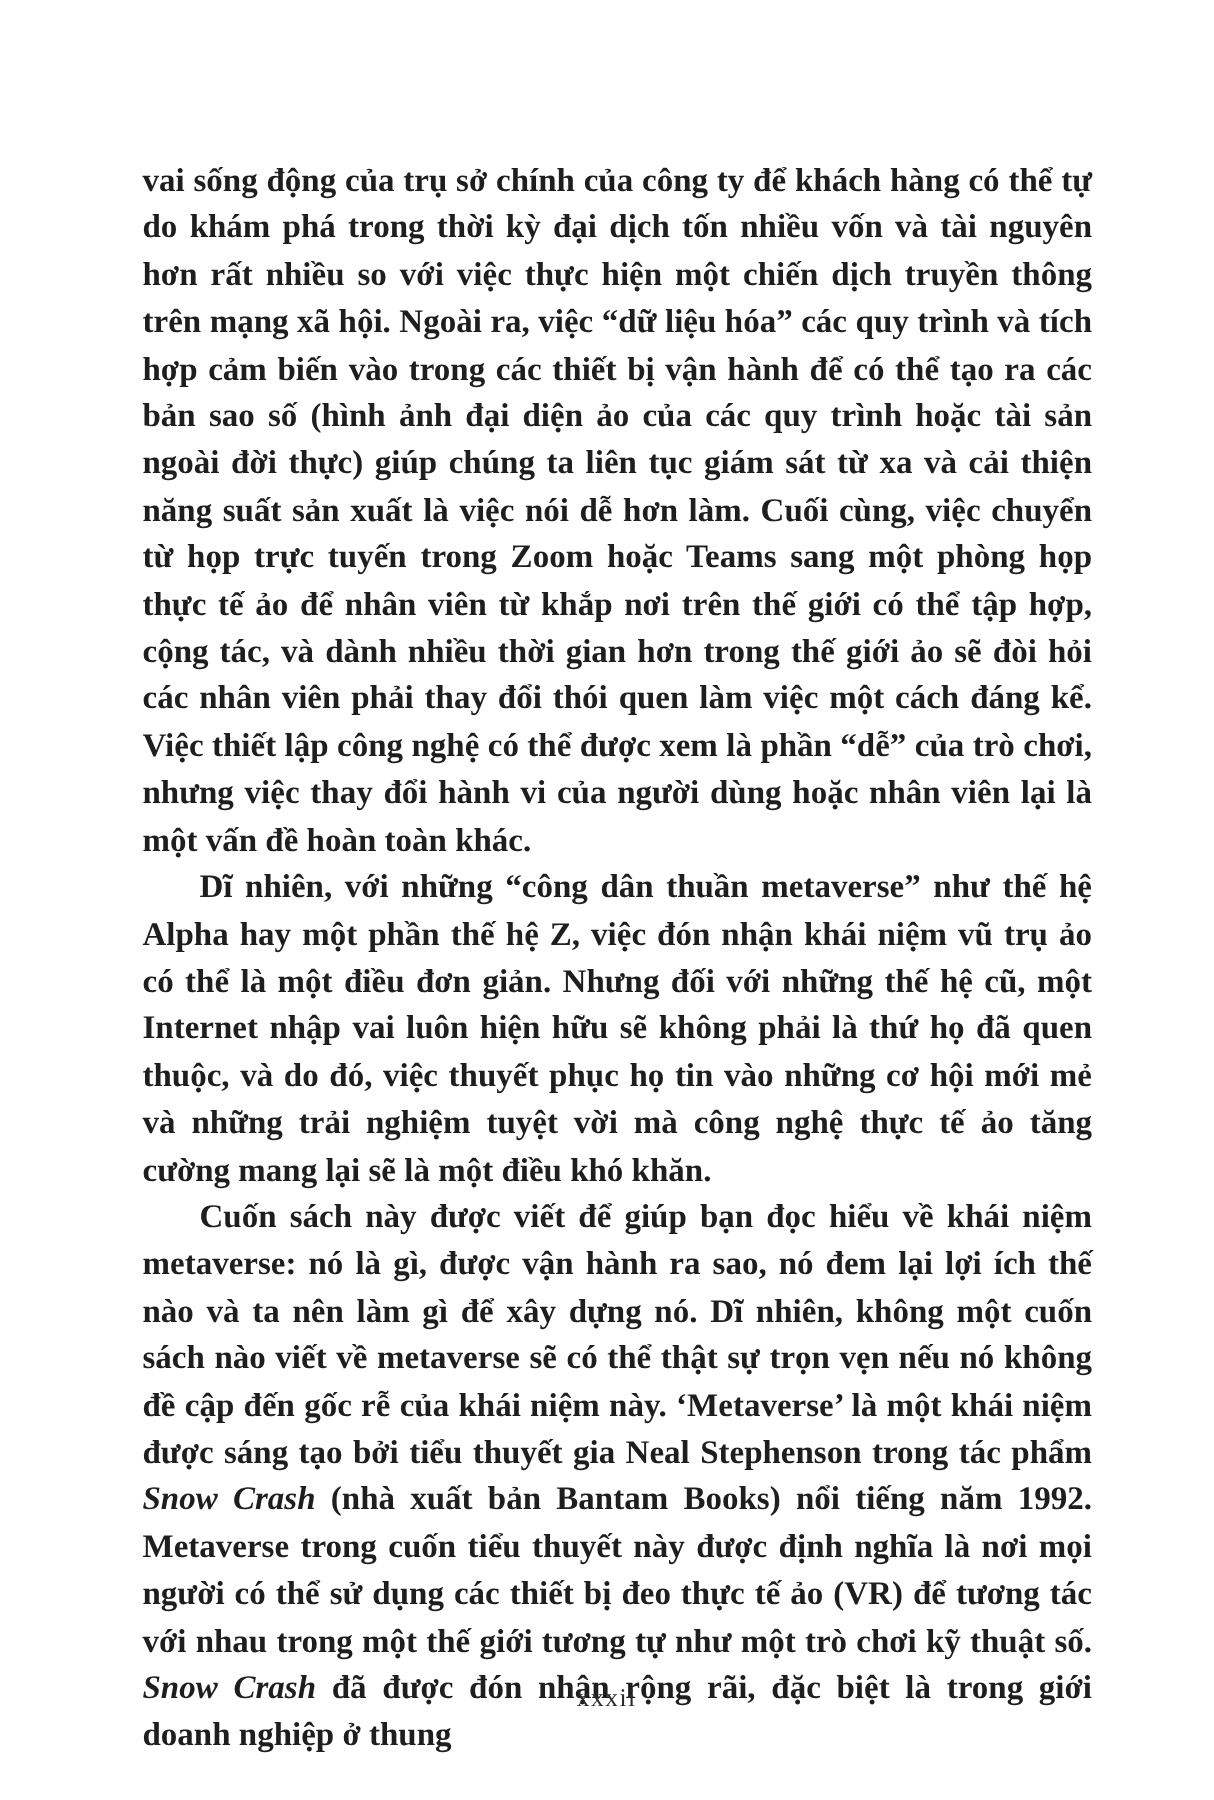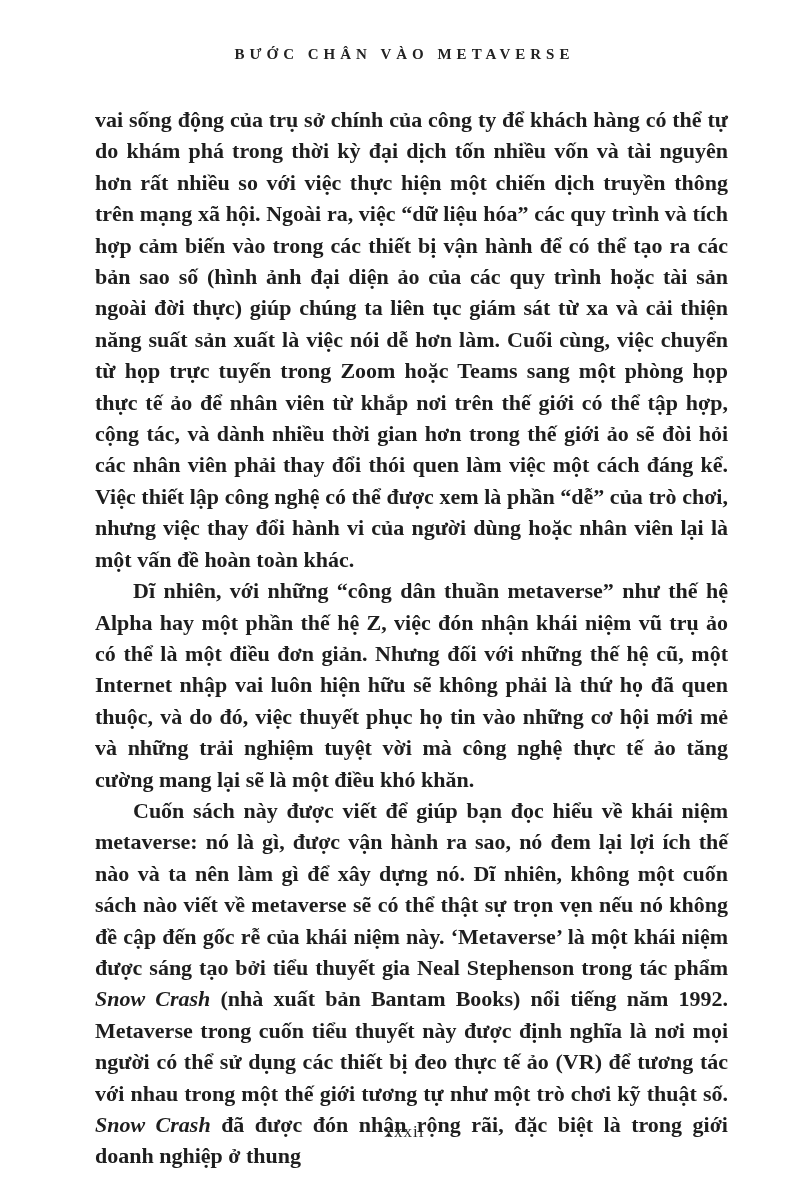--- a/index.html
+++ b/index.html
@@ -62,21 +62,20 @@
     font-size: 17px;
     letter-spacing: 1px;
     color: #2a2a2a;
   }
 </style>
 </head>
 <body>
 
 <div class="page">
 
-  <div class="running-head">BƯỚC CHÂN VÀO METAVERSE</div>
 
   <div class="body-text">
       <p><span>vai sống động của trụ sở chính của công ty để khách hàng có thể tự do khám phá trong thời kỳ đại dịch tốn nhiều vốn và tài nguyên hơn rất nhiều so với việc thực hiện một chiến dịch truyền thông trên mạng xã hội. Ngoài ra, việc “dữ liệu hóa” các quy trình và tích hợp cảm biến vào trong các thiết bị vận hành để có thể tạo ra các bản sao số (hình ảnh đại diện ảo của các quy trình hoặc tài sản ngoài đời thực) giúp chúng ta liên tục giám sát từ xa và cải thiện năng suất sản xuất là việc nói dễ hơn làm. Cuối cùng, việc chuyển từ họp trực tuyến trong Zoom hoặc Teams sang một phòng họp thực tế ảo để nhân viên từ khắp nơi trên thế giới có thể tập hợp, cộng tác, và dành nhiều thời gian hơn trong thế giới ảo sẽ đòi hỏi các nhân viên phải thay đổi thói quen làm việc một cách đáng kể. Việc thiết lập công nghệ có thể được xem là phần “dễ” của trò chơi, nhưng việc thay đổi hành vi của người dùng hoặc nhân viên lại là một vấn đề hoàn toàn khác.</span></p>
       <p class="indent"><span>Dĩ nhiên, với những “công dân thuần metaverse” như thế hệ Alpha hay một phần thế hệ Z, việc đón nhận khái niệm vũ trụ ảo có thể là một điều đơn giản. Nhưng đối với những thế hệ cũ, một Internet nhập vai luôn hiện hữu sẽ không phải là thứ họ đã quen thuộc, và do đó, việc thuyết phục họ tin vào những cơ hội mới mẻ và những trải nghiệm tuyệt vời mà công nghệ thực tế ảo tăng cường mang lại sẽ là một điều khó khăn.</span></p>
       <p class="indent"><span>Cuốn sách này được viết để giúp bạn đọc hiểu về khái niệm metaverse: nó là gì, được vận hành ra sao, nó đem lại lợi ích thế nào và ta nên làm gì để xây dựng nó. Dĩ nhiên, không một cuốn sách nào viết về metaverse sẽ có thể thật sự trọn vẹn nếu nó không đề cập đến gốc rễ của khái niệm này. ‘Metaverse’ là một khái niệm được sáng tạo bởi tiểu thuyết gia Neal Stephenson trong tác phẩm </span><em>Snow Crash</em><span> (nhà xuất bản Bantam Books) nổi tiếng năm 1992. Metaverse trong cuốn tiểu thuyết này được định nghĩa là nơi mọi người có thể sử dụng các thiết bị đeo thực tế ảo (VR) để tương tác với nhau trong một thế giới tương tự như một trò chơi kỹ thuật số. </span><em>Snow Crash</em><span> đã được đón nhận rộng rãi, đặc biệt là trong giới doanh nghiệp ở thung</span></p>
     </div>
 
   <div class="folio">xxxii</div>
 
 </div>

